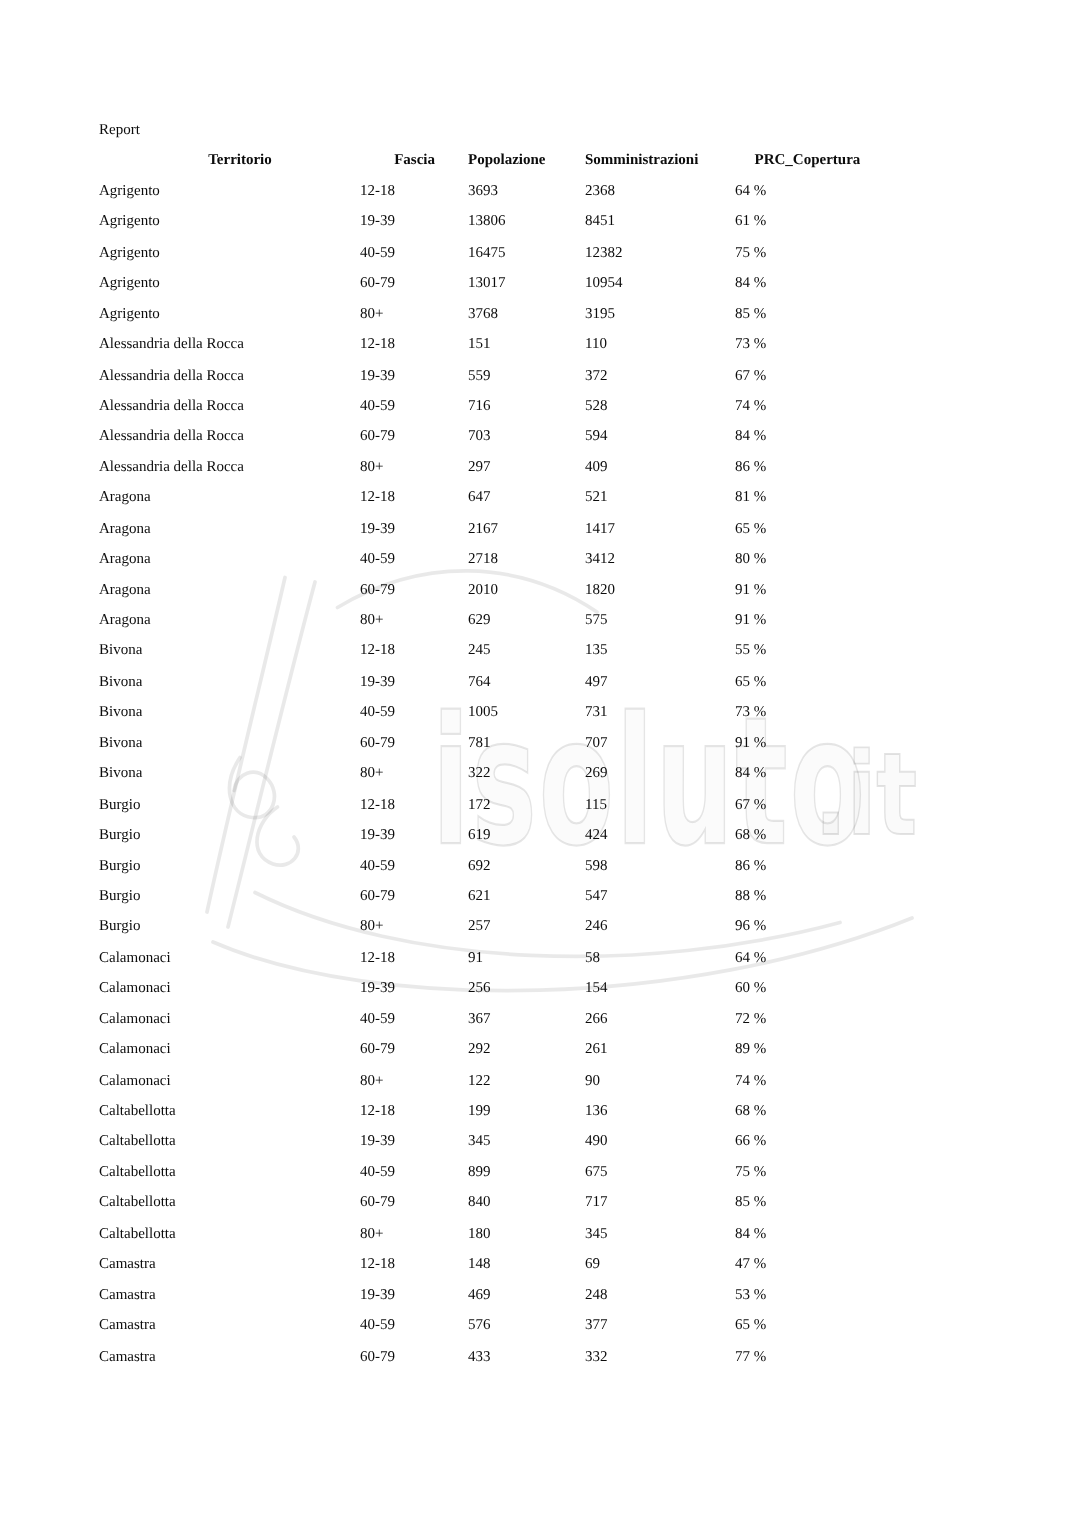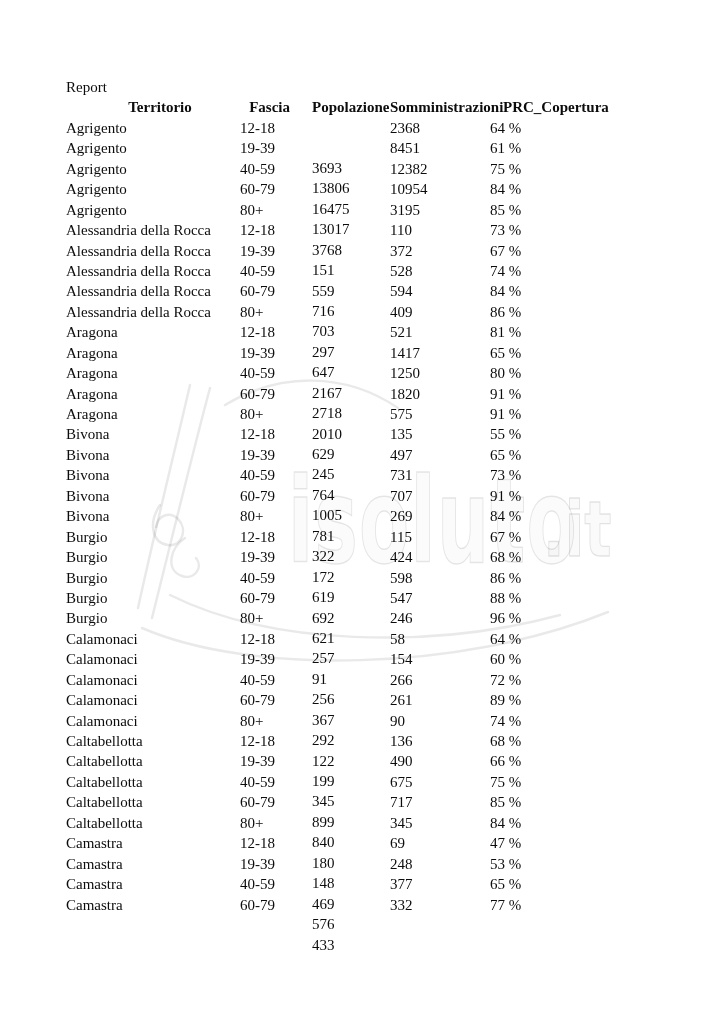--- a/index.html
+++ b/index.html
@@ -28,33 +28,33 @@
     position:absolute; left:543px; top:492px;
     font-family:"DejaVu Sans", sans-serif;
     font-weight:bold; font-size:76px; line-height:1;
     color:rgba(0,0,0,0.02);
     -webkit-text-stroke:1.3px rgba(0,0,0,0.11);
     transform:scaleX(0.75); transform-origin:left top;
     white-space:pre;
   }
   
   .doc { position:absolute; left:0; top:77px; width:724px; z-index:1; }
-  .line { position:relative; height:20.45px; font-size:15px; line-height:20.45px; }
+  .line { position:relative; height:20.45px; font-size:10px; line-height:20.45px; }
   .line span { position:absolute; top:0; white-space:pre; }
   .title-line span   { left:66px; }
   .subtitle-line span{ left:66px; }
   .thead { font-weight:bold; }
   .h-territorio { left:79px; width:162px; text-align:center; }
   .h-fascia     { left:240px; width:50px; text-align:right;font-family:Liberation Serif, serif; }
   .h-popolazione{ left:312px; }
   .h-somministrazioni { left:390px; }
   .h-copertura  { left:503px; }
   .c-territorio { left:66px; }
   .c-fascia     { left:240px; }
-  .c-popolazione{ left:312px;margin-top:40px; }
+  .c-popolazione{ left:312px; }
   .c-somministrazioni { left:390px; }
   .c-copertura  { left:490px; }
 </style>
 </head>
 <body>
 
 <div class="page">
 
   <div class="watermark">
     <svg class="wm-svg" width="520" height="320" viewBox="0 0 520 320">
@@ -179,21 +179,21 @@
     <span class="c-fascia">19-39</span>
     <span class="c-popolazione">2167</span>
     <span class="c-somministrazioni">1417</span>
     <span class="c-copertura">65 %</span>
   </div>
 
   <div class="line">
     <span class="c-territorio">Aragona</span>
     <span class="c-fascia">40-59</span>
     <span class="c-popolazione">2718</span>
-    <span class="c-somministrazioni">1250</span>
+    <span class="c-somministrazioni">3412</span>
     <span class="c-copertura">80 %</span>
   </div>
 
   <div class="line">
     <span class="c-territorio">Aragona</span>
     <span class="c-fascia">60-79</span>
     <span class="c-popolazione">2010</span>
     <span class="c-somministrazioni">1820</span>
     <span class="c-copertura">91 %</span>
   </div>

